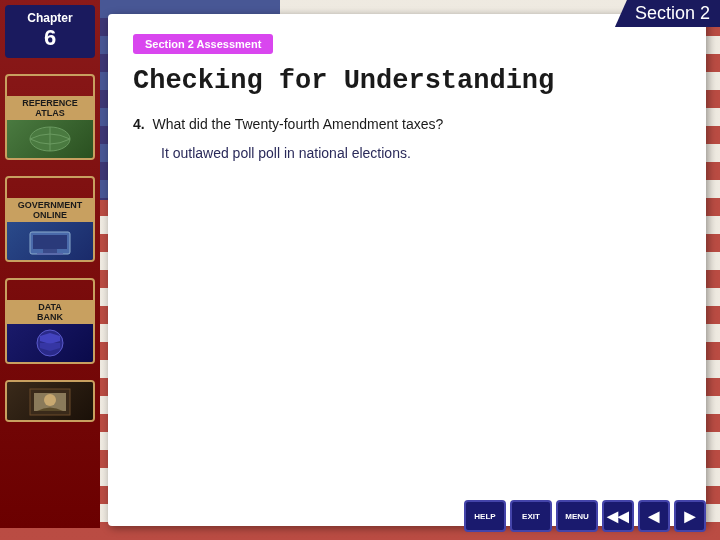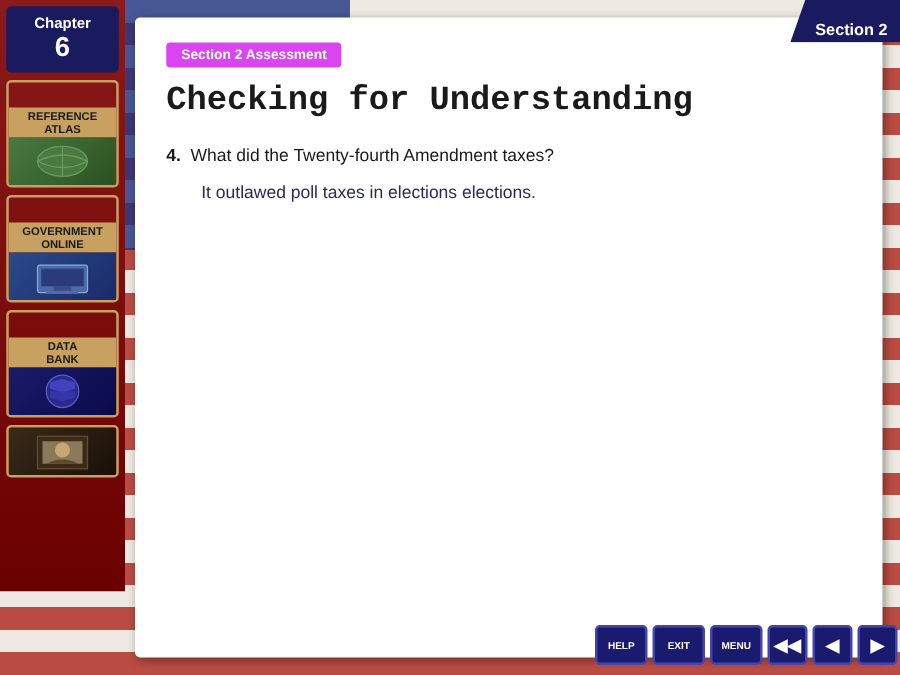--- a/index.html
+++ b/index.html
@@ -35,40 +35,40 @@
       width: 280px; height: 200px;
       background: rgba(30,50,130,0.8);
     }
 
     
     .section-label {
       position: absolute;
       top: 0; right: 0;
       background: #1a1a5e;
       color: white;
-      font-size: 13px;
-      font-weight: bold;
-      padding: 16px 10px 3px 20px;
+      font-size: 18px;
+      font-weight: normal;
+      padding: 3px 10px 3px 20px;
       z-index: 10;
       clip-path: polygon(12px 0, 100% 0, 100% 100%, 0 100%);
     }
 
     
     .sidebar {
       position: absolute;
       left: 0; top: 0;
       width: 100px;
-      height: 473px;
+      height: 528px;
       background: linear-gradient(180deg, #8B1A1A 0%, #6B0000 100%);
       z-index: 5;
       display: flex;
       flex-direction: column;
       align-items: center;
       padding-top: 5px;
-      gap: 6px;
+      gap: 16px;
     }
 
     .sidebar-chapter {
       background: #1a1a5e;
       color: white;
       width: 90px;
       padding: 6px 8px;
       border-radius: 4px;
       font-size: 12px;
       font-weight: bold;
@@ -182,21 +182,21 @@
       font-size: 14px;
       color: #2a2a5a;
       margin-left: 28px;
       line-height: 1.5;
     }
 
     
     .bottom-toolbar {
       position: absolute;
       bottom: 8px;
-      right: 2px;
+      right: 14px;
       display: flex;
       gap: 4px;
       z-index: 10;
       align-items: center;
     }
 
     .toolbar-btn {
       background: #1a1a6e;
       color: white;
       border: 2px solid #4444aa;
@@ -295,21 +295,21 @@
 
   <div class="section-assessment-badge">Section 2 Assessment</div>
 
   <h1 class="page-title">Checking for Understanding</h1>
 
   <div class="question-block">
     <p class="question-text">
       <span class="question-number">4.</span>
       &nbsp;<span>What did the Twenty-fourth Amendment taxes?</span>
     </p>
-    <p class="answer-text">It outlawed poll taxes in elections elections.</p>
+    <p class="answer-text">It outlawed poll poll in national elections.</p>
   </div>
 
 </div>
 
 <div class="bottom-toolbar">
   <div class="toolbar-btn">HELP</div>
   <div class="toolbar-btn">EXIT</div>
   <div class="toolbar-btn">MENU</div>
   <div class="toolbar-nav">◀◀</div>
   <div class="toolbar-nav">◀</div>

